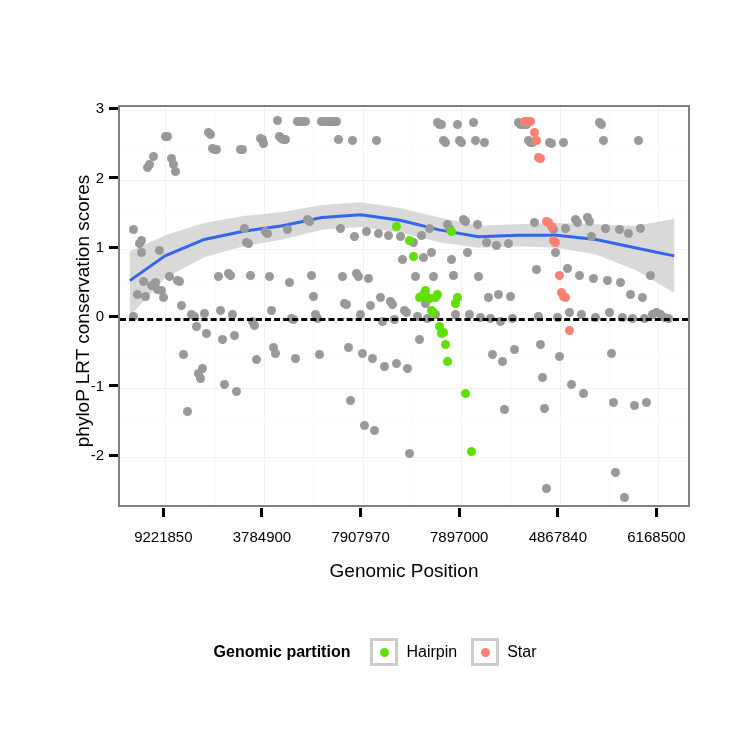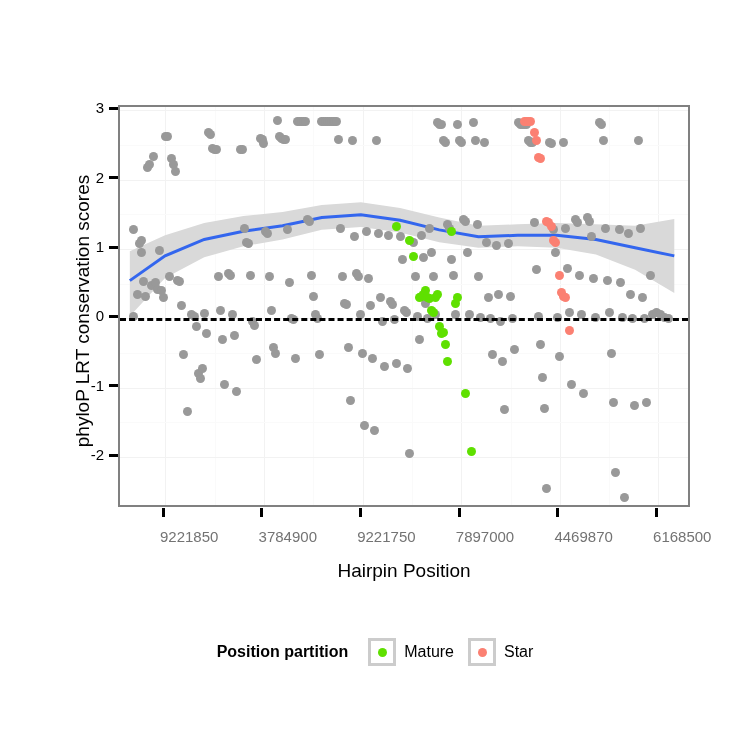--- a/index.html
+++ b/index.html
@@ -104,23 +104,23 @@
     height: 9px;
     background: #000;
     top: 508px;
     margin-left: -1.5px;
   }
   .ticklabel-x {
     position: absolute;
     top: 528px;
     width: 110px;
     margin-left: -55px;
-    text-align: right;
+    text-align: center;
     font-size: 15px;
-    color: #737373;
+    color: #000000;
   }
   .tick-y {
     position: absolute;
     width: 9px;
     height: 3px;
     background: #000;
     left: 109px;
     margin-top: -1.5px;
   }
   .ticklabel-y {
@@ -501,52 +501,52 @@
       </div>
     <div id="zero-line" style="top: 211.397px;"></div>
   </div>
 
   <div id="x-ticks">
       <div class="tick-x" style="left: 163.366px;"></div>
       <div class="ticklabel-x" style="left: 163.366px;">9221850</div>
       <div class="tick-x" style="left: 261.986px;"></div>
       <div class="ticklabel-x" style="left: 261.986px;">3784900</div>
       <div class="tick-x" style="left: 360.607px;"></div>
-      <div class="ticklabel-x" style="left: 360.607px;">9221750</div>
+      <div class="ticklabel-x" style="left: 360.607px;">7907970</div>
       <div class="tick-x" style="left: 459.228px;"></div>
       <div class="ticklabel-x" style="left: 459.228px;">7897000</div>
       <div class="tick-x" style="left: 557.848px;"></div>
-      <div class="ticklabel-x" style="left: 557.848px;">4469870</div>
+      <div class="ticklabel-x" style="left: 557.848px;">4867840</div>
       <div class="tick-x" style="left: 656.469px;"></div>
       <div class="ticklabel-x" style="left: 656.469px;">6168500</div>
     </div>
   <div id="y-ticks">
       <div class="tick-y" style="top: 108.466px;"></div>
       <div class="ticklabel-y" style="top: 108.466px;">3</div>
       <div class="tick-y" style="top: 177.776px;"></div>
       <div class="ticklabel-y" style="top: 177.776px;">2</div>
       <div class="tick-y" style="top: 247.086px;"></div>
       <div class="ticklabel-y" style="top: 247.086px;">1</div>
       <div class="tick-y" style="top: 316.397px;"></div>
       <div class="ticklabel-y" style="top: 316.397px;">0</div>
       <div class="tick-y" style="top: 385.707px;"></div>
       <div class="ticklabel-y" style="top: 385.707px;">-1</div>
       <div class="tick-y" style="top: 455.017px;"></div>
       <div class="ticklabel-y" style="top: 455.017px;">-2</div>
     </div>
 
-  <div id="x-axis-title">Hairpin Position</div>
+  <div id="x-axis-title">Genomic Position</div>
 
   <div id="legend">
-    <span id="legend-title">Position partition</span>
+    <span id="legend-title">Genomic partition</span>
   <div class="legend-entry">
         <div class="legend-key">
           <div class="legend-dot" style="background: rgb(95, 224, 0);"></div>
         </div>
-        <span class="legend-label">Mature</span>
+        <span class="legend-label">Hairpin</span>
       </div>
       <div class="legend-entry">
         <div class="legend-key">
           <div class="legend-dot" style="background: rgb(251, 128, 114);"></div>
         </div>
         <span class="legend-label">Star</span>
       </div>
     </div>
 
 </div>

